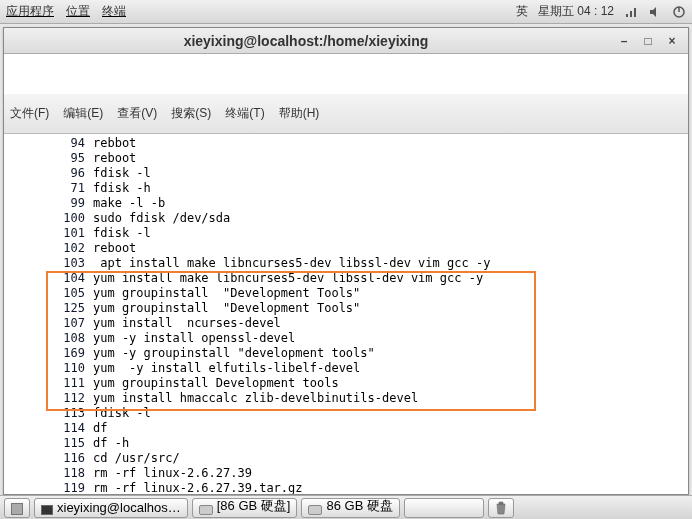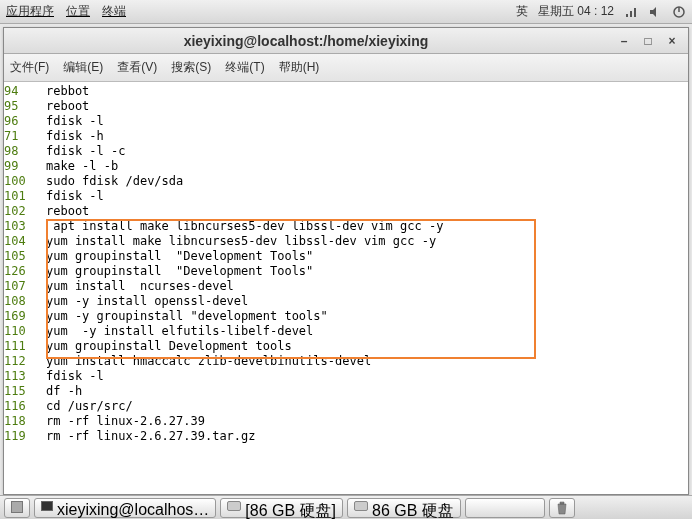--- a/index.html
+++ b/index.html
@@ -10,31 +10,31 @@
 .top-panel .right { margin-left: auto; display: flex; align-items: center; gap: 10px; }
 .top-panel span { color: #333; font-size: 12px; }
 .ticon { width: 14px; height: 14px; display: inline-block; }
 
 .window { background: #fff; border: 1px solid #888; margin: 3px 3px 0 3px; height: 468px; display: flex; flex-direction: column; box-shadow: 0 1px 3px rgba(0,0,0,0.2); }
 .titlebar { background: linear-gradient(#f0f0f0, #dcdcdc); height: 26px; display: flex; align-items: center; border-bottom: 1px solid #aaa; }
 .titlebar .title { flex: 1; text-align: center; font-weight: bold; color: #333; font-size: 14px; }
 .titlebar .wbtns { display: flex; gap: 12px; padding: 0 10px; }
 .wbtn { width: 12px; height: 12px; cursor: pointer; color: #444; font-weight: bold; display: flex; align-items: center; justify-content: center; }
 
-.menubar { background: linear-gradient(#f4f4f4, #e4e4e4); height: 28px; display: flex; align-items: center; padding: 0 6px; gap: 14px; border-bottom: 1px solid #bbb; }
+.menubar { background: linear-gradient(#f4f4f4, #e4e4e4); height: 40px; display: flex; align-items: center; padding: 0 6px; gap: 14px; border-bottom: 1px solid #bbb; margin-top: 40px; }
 .menubar span { color: #333; font-size: 12px; cursor: pointer; }
 
 .term { flex: 1; background: #fff; font-family: "DejaVu Sans Mono", monospace; font-size: 12px; line-height: 15px; padding: 2px 0; overflow: hidden; position: relative; }
 .line { white-space: pre; color: #000; }
-.gutter { display: inline-block; width: 42px; color: #4d7c0f; padding-right: 8px; }
+.gutter { display: inline-block; width: 42px; text-align: right; color: #0f172a; padding-right: 8px; margin-left: 47px; }
 .code { display: inline; }
 .highlight-box { position: absolute; border: 2px solid #f08030; left: 42px; top: 137px; width: 490px; height: 140px; pointer-events: none; }
 
 .taskbar { background: linear-gradient(#f0f0f0, #d4d4d4); height: 24px; display: flex; align-items: center; padding: 0 4px; gap: 4px; border-top: 1px solid #aaa; position: absolute; bottom: 0; left: 0; right: 0; }
-.task { background: linear-gradient(#fff, #ddd); border: 1px solid #999; border-radius: 3px; padding: 2px 6px; font-size: 16px; display: flex; align-items: flex-start; gap: 4px; height: 20px; }
+.task { background: linear-gradient(#fff, #ddd); border: 1px solid #999; border-radius: 3px; padding: 2px 6px; font-size: 13px; display: flex; align-items: flex-end; gap: 4px; height: 20px; }
 .task.empty { width: 80px; }
 .diskicon { width: 14px; height: 10px; background: #ccc; border: 1px solid #888; border-radius: 2px; display: inline-block; }
 .termicon { width: 12px; height: 10px; background: #333; border: 1px solid #666; display: inline-block; }
 .cubeicon { width: 12px; height: 12px; background: #aaa; border: 1px solid #777; display: inline-block; }
 </style>
 </head>
 <body>
 
 <div class="top-panel">
   <div class="left">
@@ -76,36 +76,36 @@
     <span>搜索(S)</span>
     <span>终端(T)</span>
     <span>帮助(H)</span>
   </div>
   <div class="term" id="term">
     <div class="highlight-box"></div>
   <div class="line"><span class="gutter">94</span><span class="code">rebbot</span></div>
       <div class="line"><span class="gutter">95</span><span class="code">reboot</span></div>
       <div class="line"><span class="gutter">96</span><span class="code">fdisk -l</span></div>
       <div class="line"><span class="gutter">71</span><span class="code">fdisk -h</span></div>
-      <div class="line"><span class="gutter">98</span><span class="code">fdisk -l -c</span></div>
       <div class="line"><span class="gutter">99</span><span class="code">make -l -b</span></div>
       <div class="line"><span class="gutter">100</span><span class="code">sudo fdisk /dev/sda</span></div>
       <div class="line"><span class="gutter">101</span><span class="code">fdisk -l</span></div>
       <div class="line"><span class="gutter">102</span><span class="code">reboot</span></div>
       <div class="line"><span class="gutter">103</span><span class="code"> apt install make libncurses5-dev libssl-dev vim gcc -y</span></div>
       <div class="line"><span class="gutter">104</span><span class="code">yum install make libncurses5-dev libssl-dev vim gcc -y</span></div>
       <div class="line"><span class="gutter">105</span><span class="code">yum groupinstall  "Development Tools"</span></div>
-      <div class="line"><span class="gutter">126</span><span class="code">yum groupinstall  "Development Tools"</span></div>
+      <div class="line"><span class="gutter">125</span><span class="code">yum groupinstall  "Development Tools"</span></div>
       <div class="line"><span class="gutter">107</span><span class="code">yum install  ncurses-devel</span></div>
       <div class="line"><span class="gutter">108</span><span class="code">yum -y install openssl-devel</span></div>
       <div class="line"><span class="gutter">169</span><span class="code">yum -y groupinstall "development tools"</span></div>
       <div class="line"><span class="gutter">110</span><span class="code">yum  -y install elfutils-libelf-devel</span></div>
       <div class="line"><span class="gutter">111</span><span class="code">yum groupinstall Development tools</span></div>
       <div class="line"><span class="gutter">112</span><span class="code">yum install hmaccalc zlib-develbinutils-devel</span></div>
       <div class="line"><span class="gutter">113</span><span class="code">fdisk -l</span></div>
+      <div class="line"><span class="gutter">114</span><span class="code">df</span></div>
       <div class="line"><span class="gutter">115</span><span class="code">df -h</span></div>
       <div class="line"><span class="gutter">116</span><span class="code">cd /usr/src/</span></div>
       <div class="line"><span class="gutter">118</span><span class="code">rm -rf linux-2.6.27.39</span></div>
       <div class="line"><span class="gutter">119</span><span class="code">rm -rf linux-2.6.27.39.tar.gz</span></div>
     </div>
 </div>
 
 <div class="taskbar">
   <div class="task">
       <span class="cubeicon"></span>

